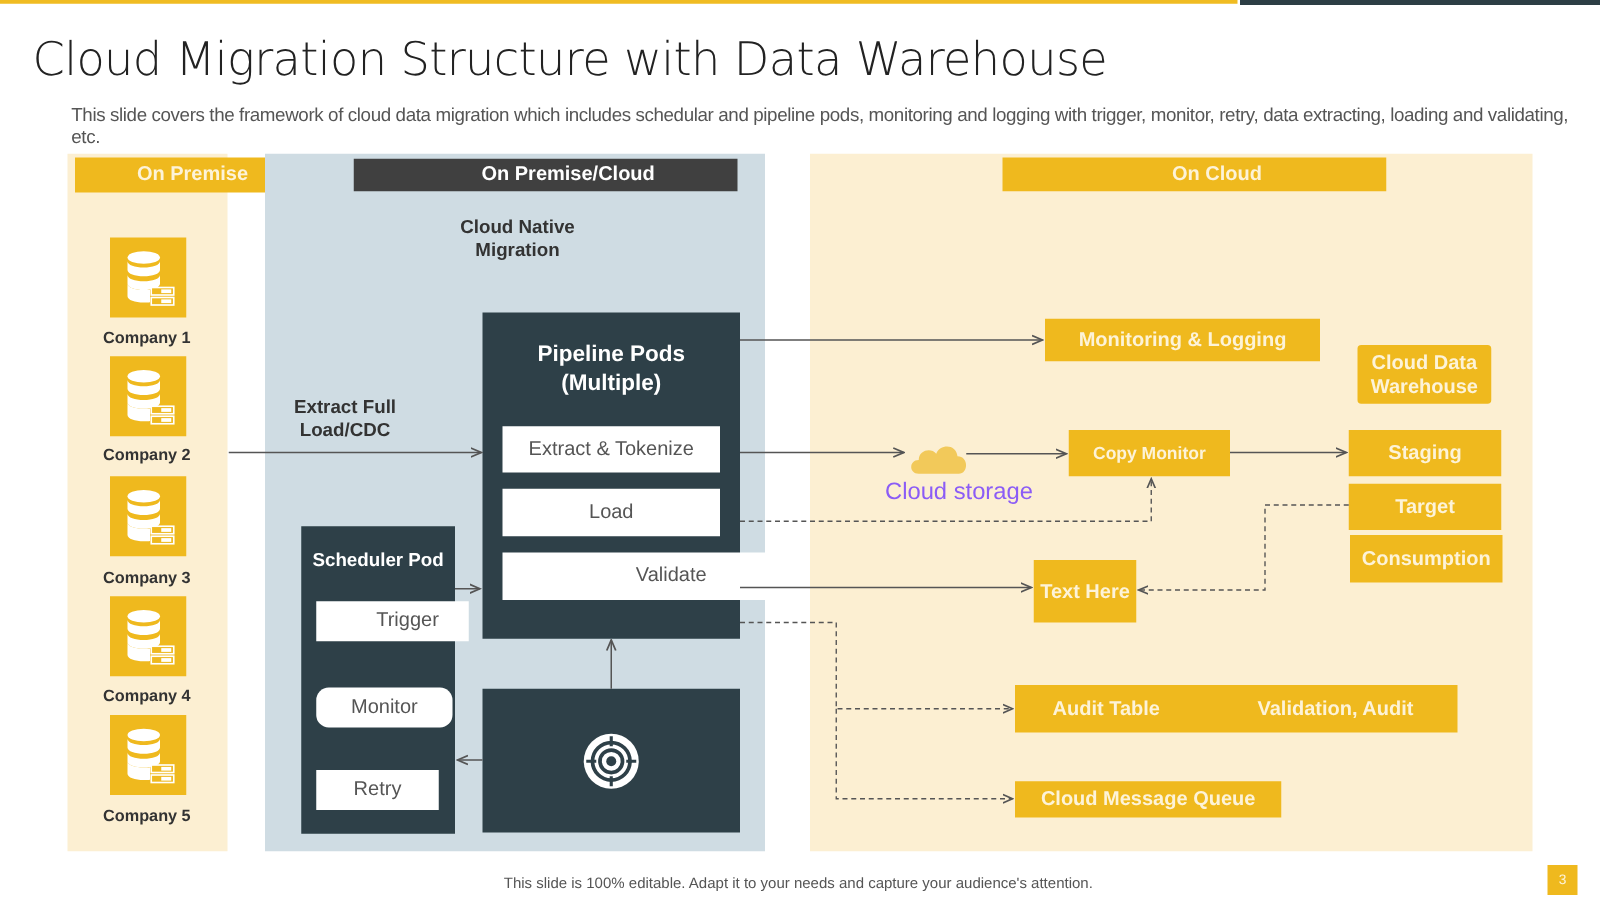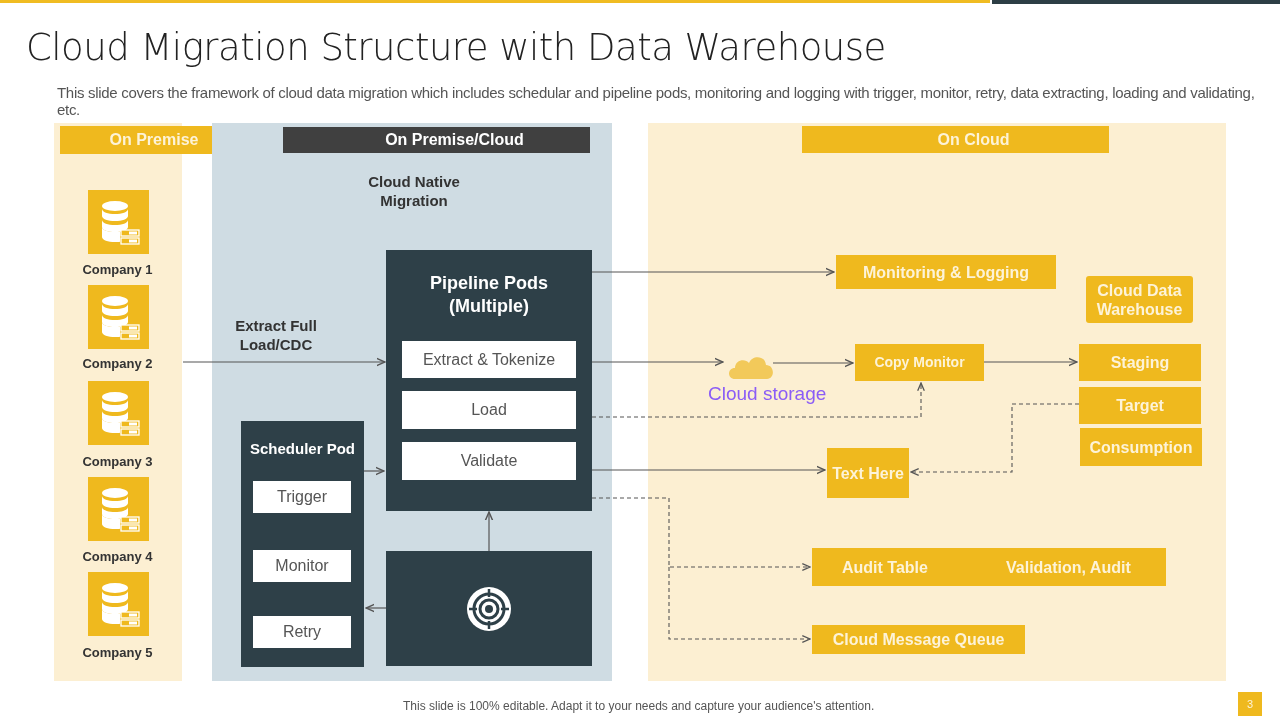--- a/index.html
+++ b/index.html
@@ -111,26 +111,26 @@
     <div class="company-label" style="top: 645px;">Company 5</div>
   </div>
 
 <div class="lbl-dark" style="left:344px;top:172px;width:140px;">Cloud Native Migration</div>
 <div class="lbl-dark" style="left:222px;top:316px;width:108px;">Extract Full Load/CDC</div>
 
 <div class="dark-box" style="left:386px;top:250px;width:206px;height:261px;"></div>
 <div class="lbl-dark" style="left:386px;top:272px;width:206px;color:#fff;font-size:18px;line-height:23px;padding:0 42px;box-sizing:border-box;">Pipeline Pods (Multiple)</div>
 <div class="white-box" style="left:402px;top:341px;width:174px;height:37px;">Extract &amp; Tokenize</div>
 <div class="white-box" style="left:402px;top:391px;width:174px;height:38px;">Load</div>
-<div class="white-box" style="left:402px;top:442px;width:174px;height:38px;">Validate</div>
+<div class="white-box" style="left:402px;top:442px;width:174px;height:38px;padding-left:48px;">Validate</div>
 
 <div class="dark-box" style="left:241px;top:421px;width:123px;height:246px;"></div>
 <div class="lbl-dark" style="left:241px;top:439px;width:123px;color:#fff;">Scheduler Pod</div>
-<div class="white-box" style="left:253px;top:481px;width:98px;height:32px;">Trigger</div>
-<div class="white-box" style="left:253px;top:550px;width:98px;height:32px;">Monitor</div>
+<div class="white-box" style="left:253px;top:481px;width:98px;height:32px;padding-left:24px;">Trigger</div>
+<div class="white-box" style="left:253px;top:550px;width:109px;height:32px;border-radius:10px;">Monitor</div>
 <div class="white-box" style="left:253px;top:616px;width:98px;height:32px;">Retry</div>
 
 <div class="dark-box" style="left:386px;top:551px;width:206px;height:115px;display:flex;align-items:center;justify-content:center;">
   <svg width="46" height="46" viewBox="0 0 46 46">
     <circle cx="23" cy="23" r="22" fill="#fff"></circle>
     <circle cx="23" cy="23" r="15" fill="none" stroke="#2e4048" stroke-width="3"></circle>
     <circle cx="23" cy="23" r="9" fill="none" stroke="#2e4048" stroke-width="3"></circle>
     <circle cx="23" cy="23" r="4" fill="#2e4048"></circle>
     <line x1="23" y1="3" x2="23" y2="11" stroke="#2e4048" stroke-width="2.5"></line>
     <line x1="23" y1="35" x2="23" y2="43" stroke="#2e4048" stroke-width="2.5"></line>

